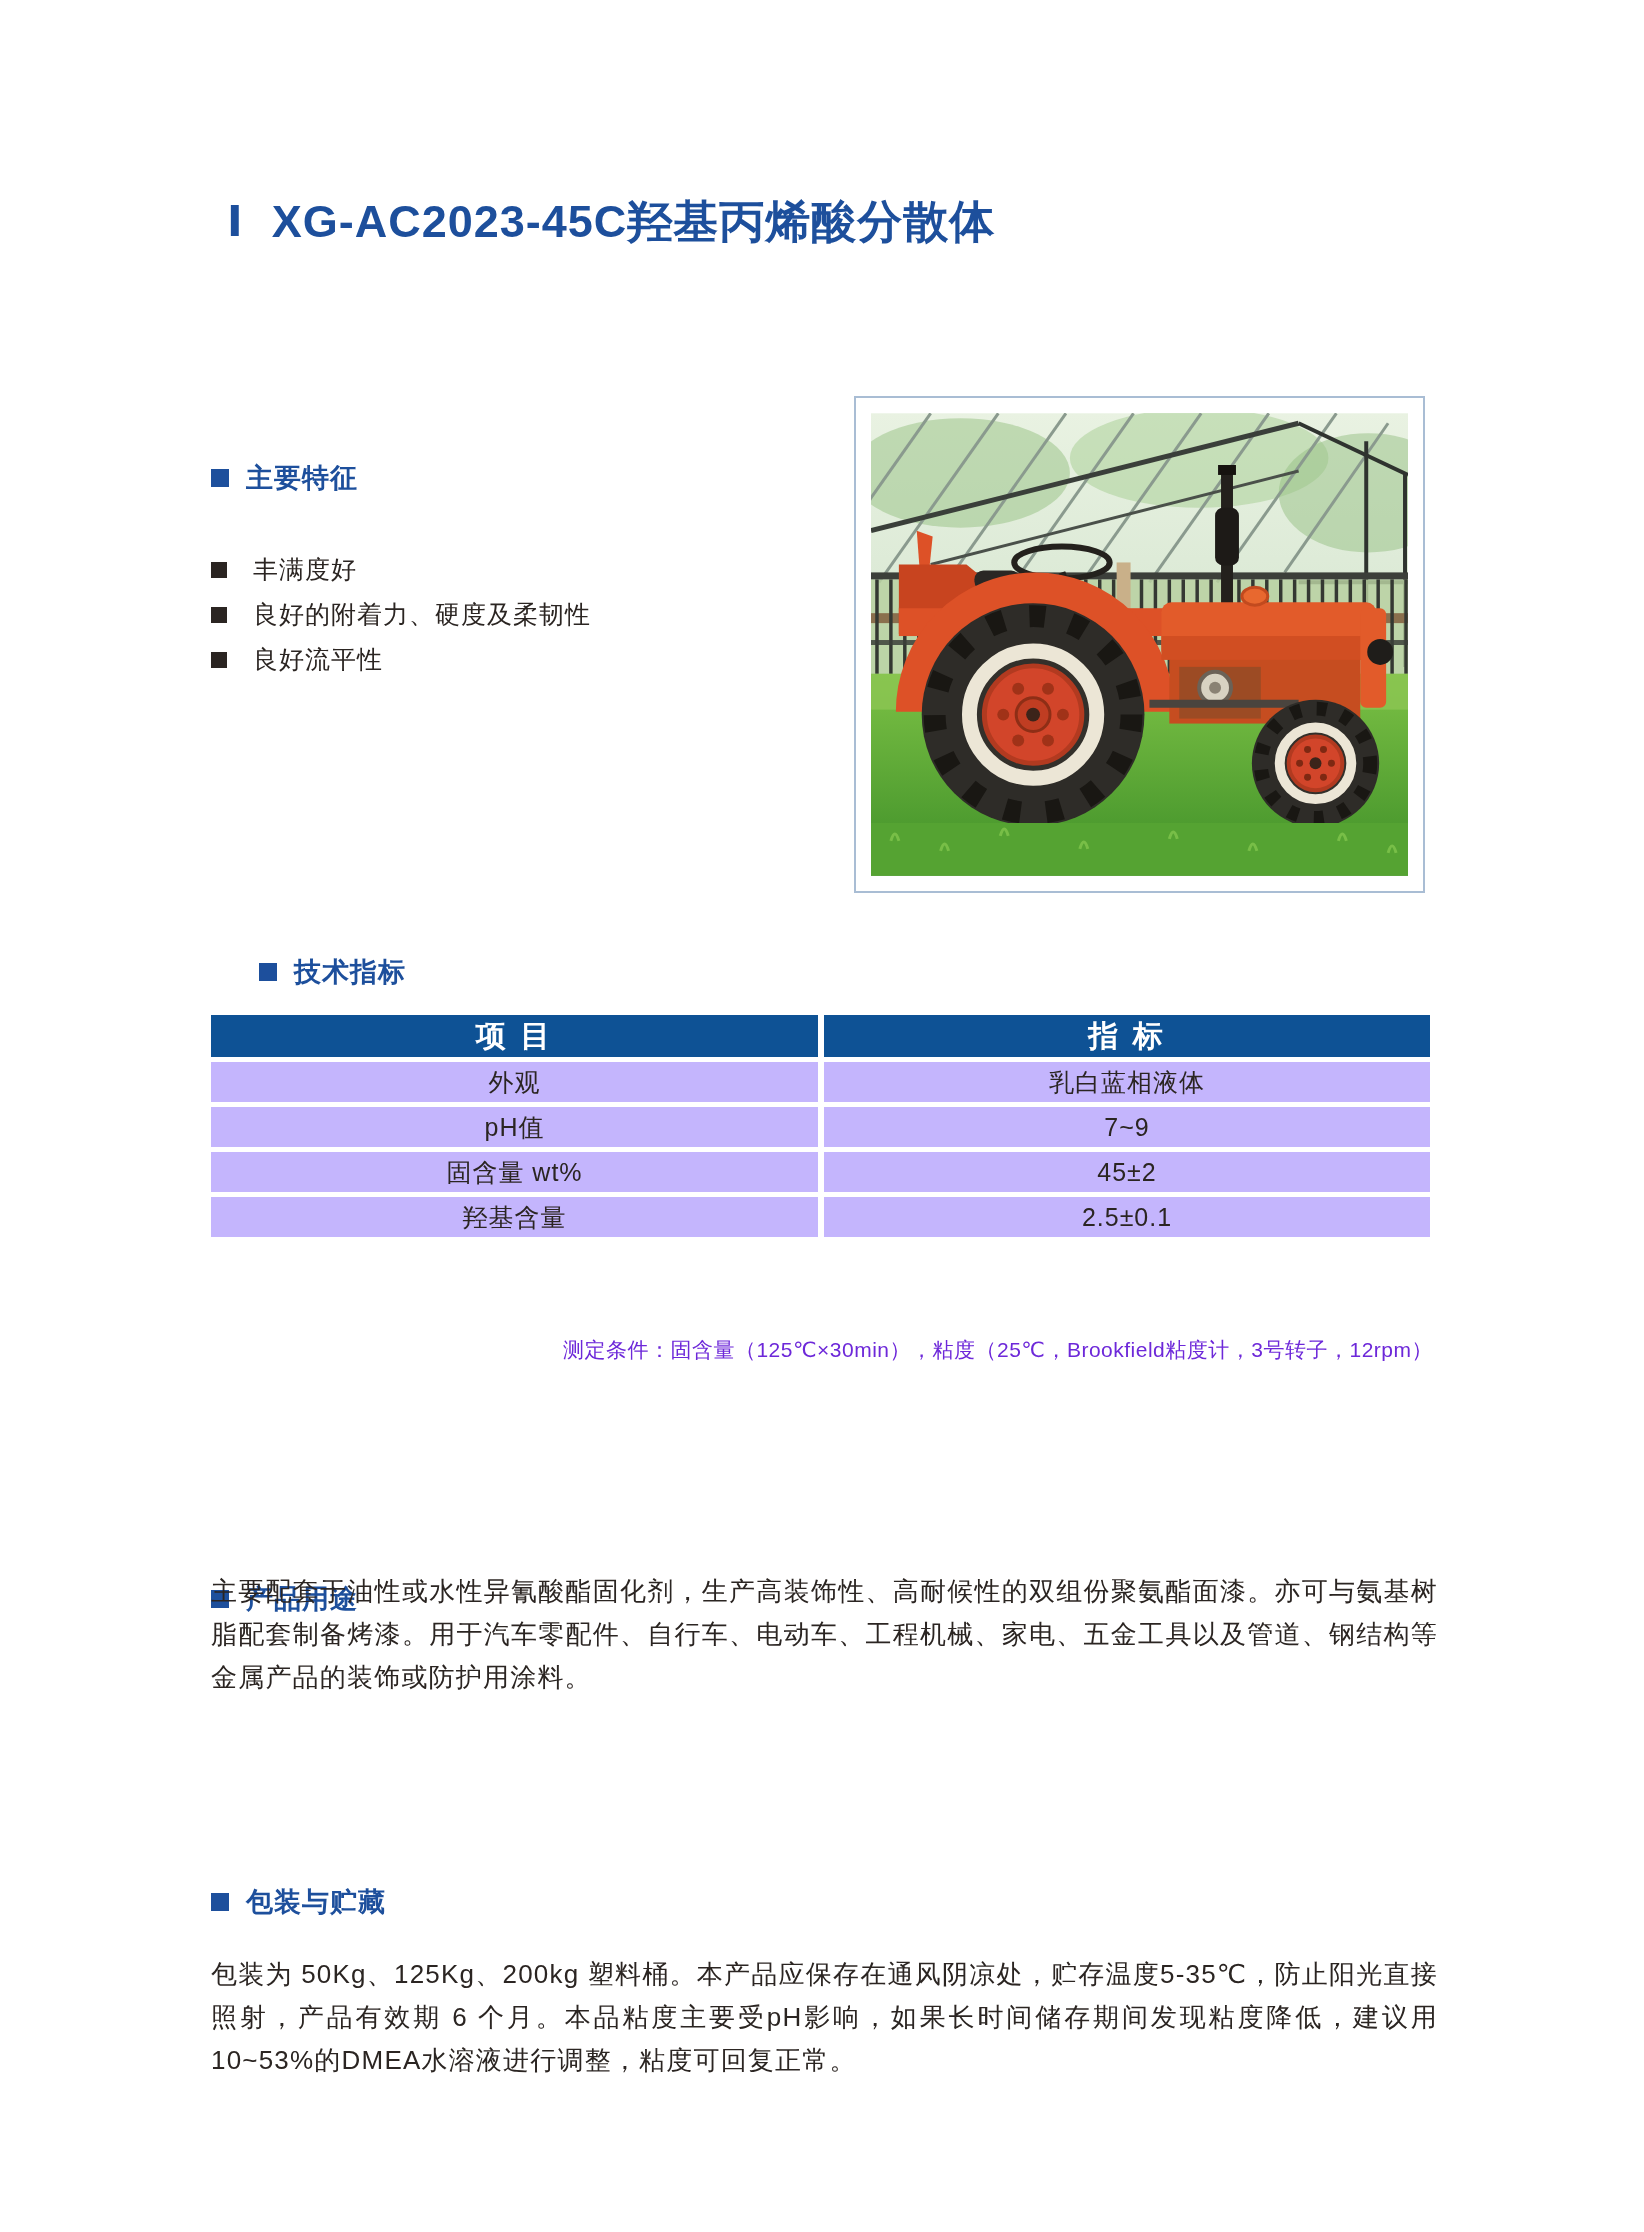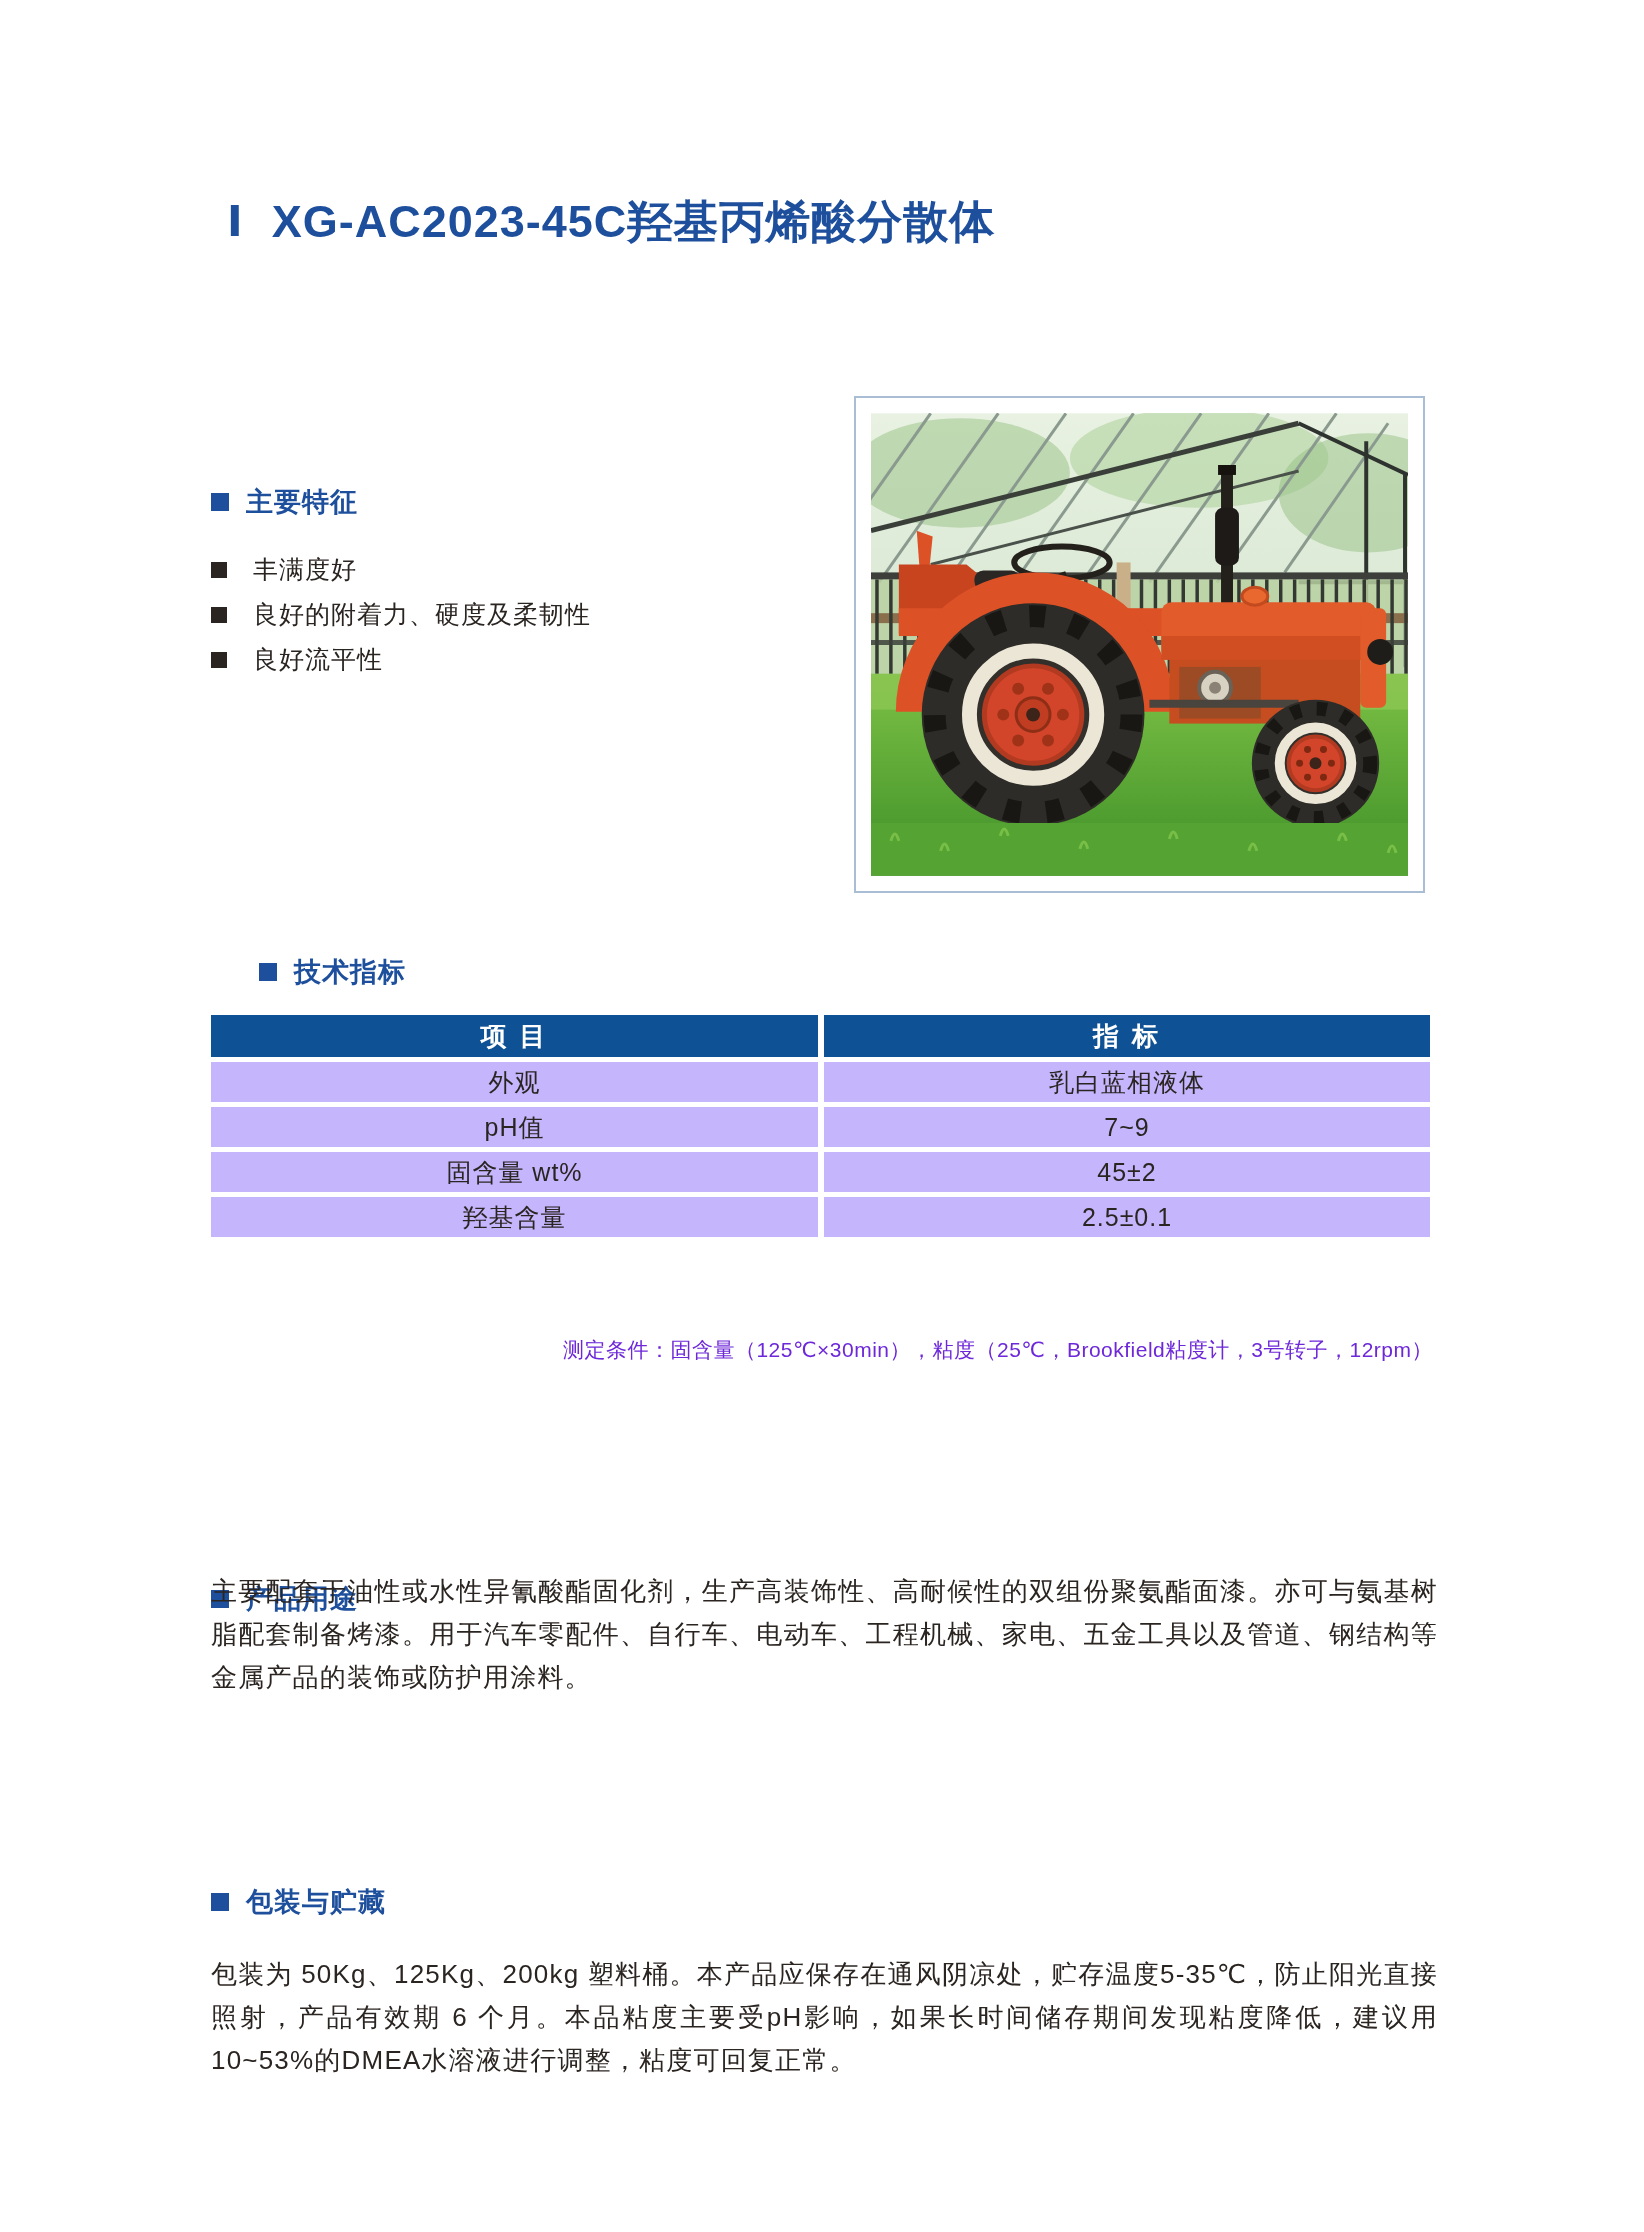--- a/index.html
+++ b/index.html
@@ -15,21 +15,21 @@
     color:#1d4f9c;font-weight:bold;font-size:45px;line-height:1.1;
     letter-spacing:1px;white-space:nowrap;
   }
   .doc-title .prefix{font-size:42px;padding-top:2px;}
   
   .sec-head{
     position:absolute;display:flex;align-items:center;gap:17px;
     color:#1d4f9c;font-weight:bold;font-size:27px;letter-spacing:1px;
   }
   .sec-head .sq{width:18px;height:18px;background:#1d4f9c;flex:0 0 auto;}
-  .sec-head.features{left:211px;top:484px;justify-content:space-between;}
+  .sec-head.features{left:211px;top:460px;justify-content:space-between;}
   .sec-head.specs{left:211px;top:954px;padding-left:48px;}
   .sec-head.uses{left:211px;top:1581px;}
   .sec-head.packaging{left:211px;top:1884px;font-family:Liberation Serif, serif;}
   
   .feature-list{position:absolute;left:211px;top:547px;list-style:none;margin:0;padding:0;}
   .feature-list li{
     height:45px;display:flex;align-items:center;gap:26px;
     font-size:25px;color:#2b2522;letter-spacing:1px;
   }
   .feature-list .bq{width:16px;height:16px;background:#2b2522;flex:0 0 auto;}
@@ -42,21 +42,21 @@
   
   .spec-table{position:absolute;left:211px;top:1015px;width:1219px;}
   .spec-row{display:flex;gap:6px;margin-bottom:5px;}
   .spec-row .c1{width:607px;}
   .spec-row .c2{width:606px;}
   .spec-row div{
     height:40px;display:flex;align-items:center;justify-content:center;
     background:#c4b5fd;font-size:25px;letter-spacing:1px;color:#2b2522;
   }
   .spec-row.head div{
-    height:42px;background:#0e5295;color:#ffffff;font-weight:bold;font-size:26px;letter-spacing:3px;
+    height:42px;background:#0e5295;color:#ffffff;font-weight:bold;font-size:30px;letter-spacing:3px;
   }
   
   .note{
     position:absolute;left:211px;top:1336px;width:1222px;
     text-align:right;font-size:21px;color:#6d28d9;letter-spacing:0.5px;
   }
   
   .para{
     position:absolute;left:211px;width:1227px;
     font-size:26px;line-height:43px;text-align:justify;

